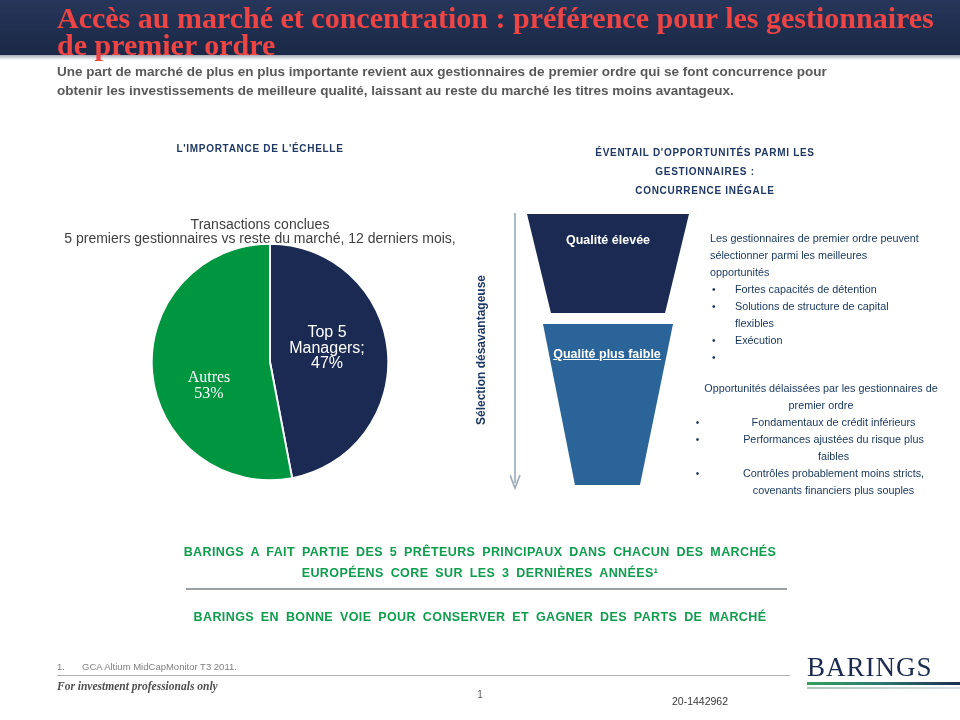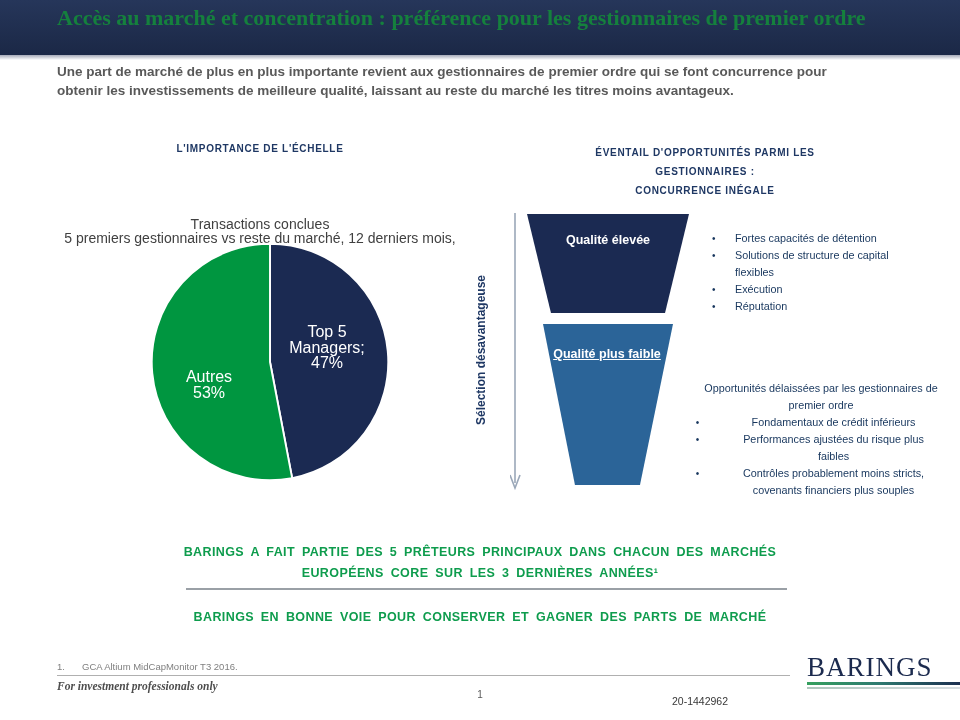--- a/index.html
+++ b/index.html
@@ -11,22 +11,22 @@
   .header-bar {
     position:absolute; left:0; top:0; width:960px; height:55px;
     background:linear-gradient(180deg,#26365a 0%, #1b2846 100%);
   }
   .header-shade {
     position:absolute; left:0; top:55px; width:960px; height:5px;
     background:linear-gradient(180deg, rgba(30,42,77,0.40), rgba(30,42,77,0));
   }
   .slide-title {
     position:absolute; left:57px; top:4px; width:880px;
-    color:#15803d; font-family:"Liberation Serif", serif;
-    font-weight:700; font-size:22px; line-height:27px;
+    color:#ef4444; font-family:"Liberation Serif", serif;
+    font-weight:700; font-size:30px; line-height:27px;
   }
   .slide-subtitle {
     position:absolute; left:57px; top:62px; width:870px;
     color:#595959; font-weight:700; font-size:13.5px; line-height:19px;
     white-space:pre-line;
   }
   
   .panel-title {
     color:#1F3864; font-weight:700; font-size:10px; letter-spacing:0.7px;
     text-align:center;
@@ -37,21 +37,21 @@
   .chart-caption {
     position:absolute; left:55px; top:190px; width:410px; text-align:center;
     color:#404040; font-size:14px; line-height:13.5px; white-space:pre-line;margin-top:28px;
   }
   .pie-wrap { position:absolute; left:146px; top:238px; width:248px; height:248px; }
   .pie-label {
     position:absolute; color:#ffffff; font-size:16px; line-height:15.5px;
     text-align:center; white-space:pre-line;
   }
   .pie-label-top5   { left:277px; top:324px; width:100px; }
-  .pie-label-autres { left:169px; top:369px; width:80px; }
+  .pie-label-autres { left:169px; top:369px; width:80px;font-family:Liberation Serif, serif; }
   
   .axis-label {
     position:absolute; left:354px; top:340px; width:260px; height:20px;
     transform:rotate(-90deg); text-align:center;
     color:#1F3864; font-weight:700; font-size:12px;
   }
   .arrow-svg { position:absolute; left:510px; top:211px; }
   .trap { position:absolute; }
   .trap-high { left:527px; top:214px; width:162px; height:99px;
                clip-path:polygon(0 0, 100% 0, 85.2% 100%, 14.8% 100%); }
@@ -133,36 +133,38 @@
 <svg class="arrow-svg" width="16" height="285">
   <line x1="5" y1="2" x2="5" y2="272" stroke="#9aa7b8" stroke-width="1.6"></line>
   <polyline points="0,264 5,277 10,264" fill="none" stroke="#9aa7b8" stroke-width="1.6"></polyline>
 </svg>
 <div class="trap trap-high" style="background-color: rgb(27, 42, 82);"></div>
 <div class="trap trap-low" style="background-color: rgb(43, 100, 152);"></div>
 <div class="funnel-label funnel-label-high">Qualité élevée</div>
 <div class="funnel-label funnel-label-low">Qualité plus faible</div>
 
 <div class="side-block block-high">
+  <div class="block-intro">Les gestionnaires de premier ordre peuvent
+sélectionner parmi les meilleures
+opportunités</div>
   <div class="bullet-row">
     <span class="bullet-dot">•</span>
     <span class="bullet-text">Fortes capacités de détention</span>
   </div>
   <div class="bullet-row">
     <span class="bullet-dot">•</span>
     <span class="bullet-text">Solutions de structure de capital
 flexibles</span>
   </div>
   <div class="bullet-row">
     <span class="bullet-dot">•</span>
     <span class="bullet-text">Exécution</span>
   </div>
   <div class="bullet-row">
     <span class="bullet-dot">•</span>
-    <span class="bullet-text">Réputation</span>
   </div>
 </div>
 
 <div class="side-block block-low">
   <div class="block-intro">Opportunités délaissées par les gestionnaires de
 premier ordre</div>
   <div class="bullet-row">
     <span class="bullet-dot">•</span>
     <span class="bullet-text">Fondamentaux de crédit inférieurs</span>
   </div>
@@ -176,21 +178,21 @@
     <span class="bullet-text">Contrôles probablement moins stricts,
 covenants financiers plus souples</span>
   </div>
 </div>
 
 <div class="statement statement-1">BARINGS A FAIT PARTIE DES 5 PRÊTEURS PRINCIPAUX DANS CHACUN DES MARCHÉS
 EUROPÉENS CORE SUR LES 3 DERNIÈRES ANNÉES¹</div>
 <div class="statement-divider"></div>
 <div class="statement statement-2">BARINGS EN BONNE VOIE POUR CONSERVER ET GAGNER DES PARTS DE MARCHÉ</div>
 
-<div class="footnote"><span class="footnote-number">1.</span><span>GCA Altium MidCapMonitor T3 2016.</span></div>
+<div class="footnote"><span class="footnote-number">1.</span><span>GCA Altium MidCapMonitor T3 2011.</span></div>
 <div class="footer-divider"></div>
 <div class="disclaimer">For investment professionals only</div>
 <div class="page-number">1</div>
 <div class="doc-id">20-1442962</div>
 <div class="logo">
   <div class="logo-text">BARINGS</div>
   <div class="logo-line1"></div>
   <div class="logo-line2"></div>
 </div>
 

